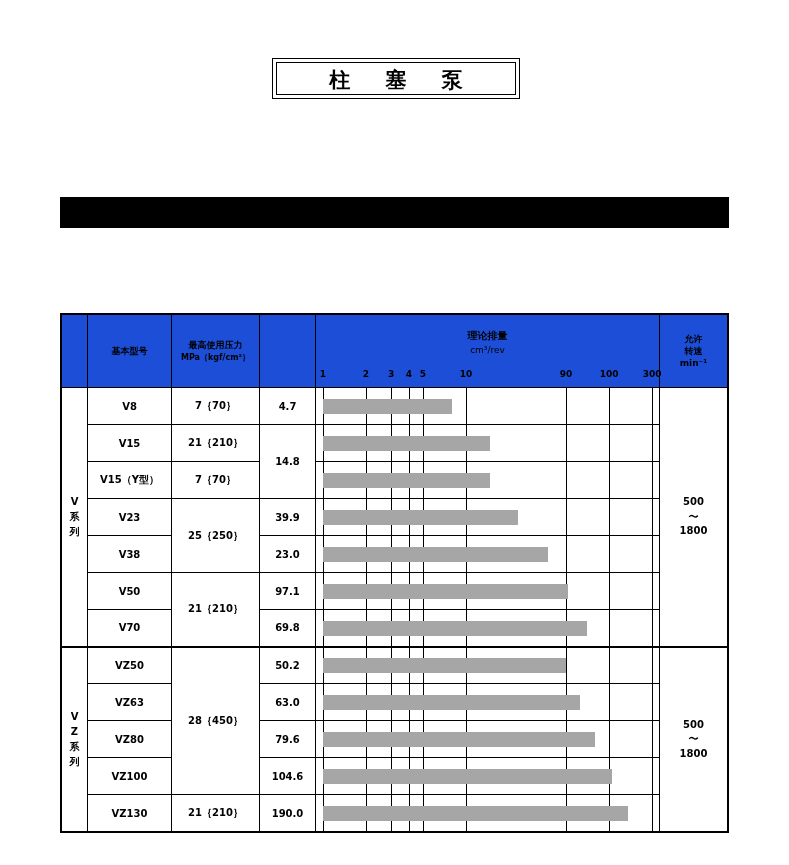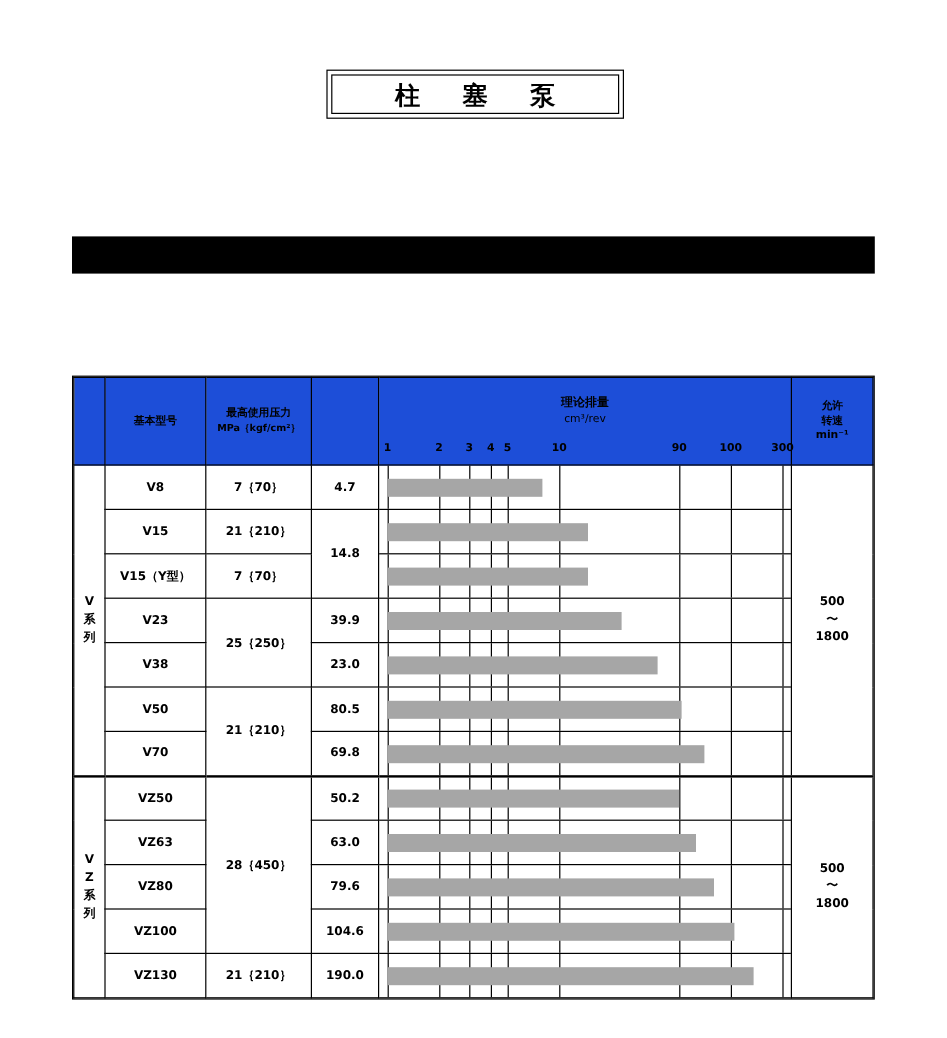--- a/index.html
+++ b/index.html
@@ -331,21 +331,21 @@
               <i style="left:72.88178803561995%"></i>
               <i style="left:85.44089401780998%"></i>
               <i style="left:98%"></i>
             </div>
             <div class="bar" style="left:2%;width:65.76566576920652%;background:#a6a6a6"></div>
           </td>
         </tr>
         <tr class="row-h">
           <td class="model-cell">V50</td>
           <td class="press-cell" rowspan="2">21｛210｝</td>
-          <td class="disp-cell">80.5</td>
+          <td class="disp-cell">97.1</td>
           <td class="chart-cell">
             <div class="grid">
               <i style="left:2%"></i>
               <i style="left:14.559105982190026%"></i>
               <i style="left:21.905712024353935%"></i>
               <i style="left:27.118211964380052%"></i>
               <i style="left:31.16134102671496%"></i>
               <i style="left:43.72044700890499%"></i>
               <i style="left:72.88178803561995%"></i>
               <i style="left:85.44089401780998%"></i>

